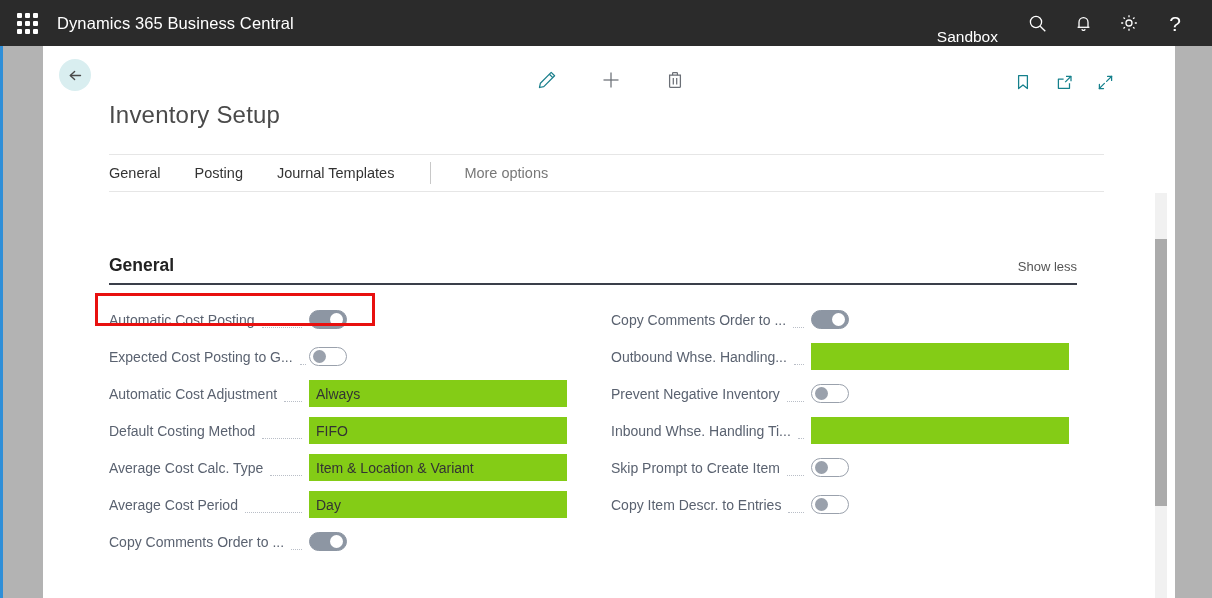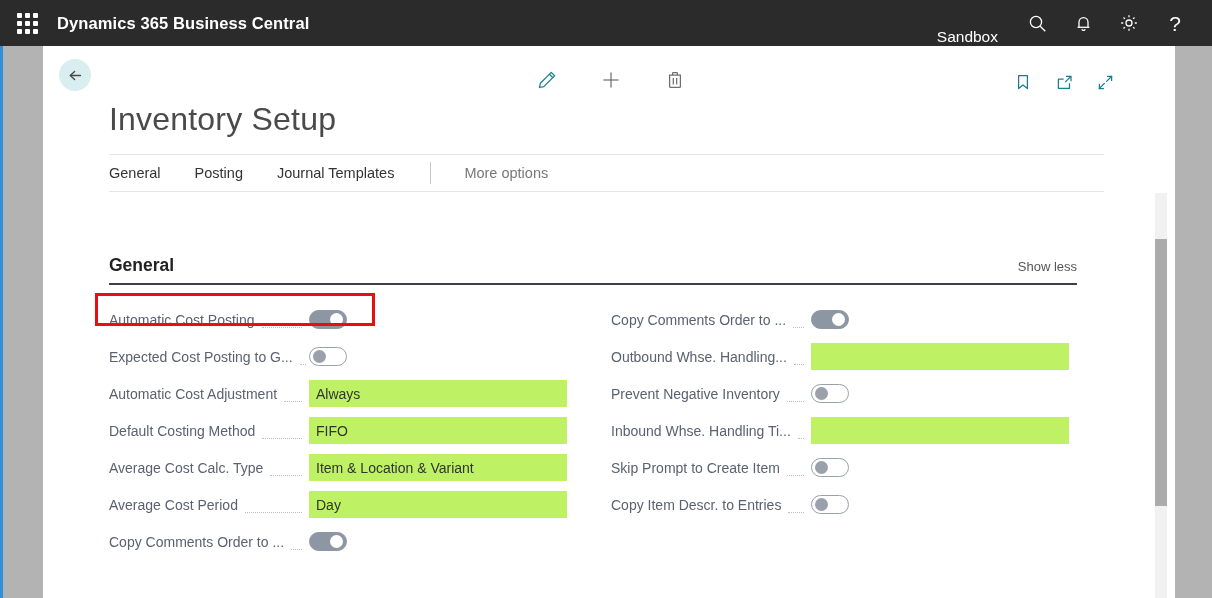--- a/index.html
+++ b/index.html
@@ -39,21 +39,21 @@
     grid-template-rows: repeat(3, 5px);
     gap: 3px;
     align-content: center; justify-content: center;
     cursor: pointer;
   }
   .waffle i { display:block; width:5px; height:5px; background:#fff; border-radius:1px; }
   .app-title {
     margin-left: 17px;
     color: #ffffff;
     font-size: 16.5px;
-    font-weight: bold;
+    font-weight: normal;
     letter-spacing: .1px;
   }
   .topbar-right {
     margin-left: auto;
     display: flex; align-items: flex-end; gap: 0;
     padding-right: 14px;
   }
   .env-name {
     color: #fff; font-size: 15.5px; margin-right: 16px;
   }
@@ -101,21 +101,21 @@
   }
   .act-r {
     width: 24px; height: 24px;
     display: flex; align-items: center; justify-content: center;
     cursor: pointer; color: #0f7a86;
   }
 
   
   .page-title {
     position: absolute; left: 66px; top: 55px;
-    font-size: 32px; font-weight: 300; color: #4a4a4a;
+    font-size: 24px; font-weight: 300; color: #4a4a4a;
     letter-spacing: .2px;
   }
 
   
   .tabs {
     position: absolute; left: 66px; top: 108px;
     width: 995px; height: 38px;
     border-top: 1px solid #e6e6e6;
     border-bottom: 1px solid #e6e6e6;
     display: flex; align-items: center;
@@ -186,21 +186,21 @@
   .toggle .knob {
     position: absolute; top: 2px;
     width: 13px; height: 13px; border-radius: 50%;
   }
   .toggle.on .knob  { right: 3px; background: #ffffff; }
   .toggle.off .knob { left: 3px;  background: #9aa1ac; }
 
   
   .finput {
     width: 258px; height: 27px;
-    background: #bef264;
+    background: #84cc16;
     border: none;
     font-size: 14px; color: #333;
     padding: 0 7px;
     font-family: "Liberation Sans", sans-serif;
   }
   .finput::placeholder { color:#8c8c8c; }
 
   
   .hl-box {
     position: absolute;

